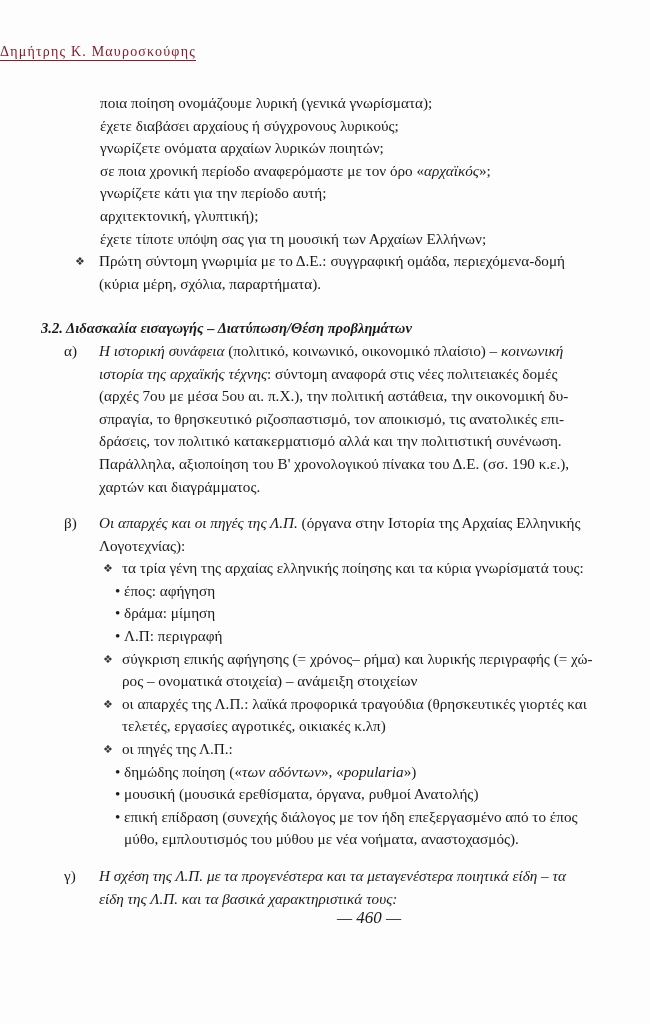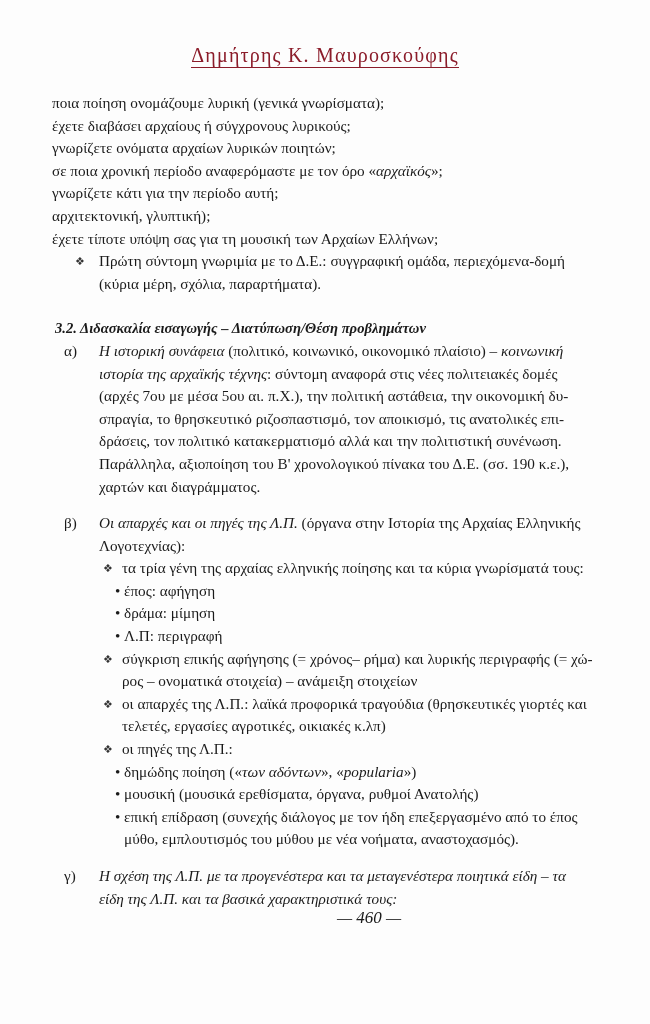--- a/index.html
+++ b/index.html
@@ -20,53 +20,53 @@
       left: 0; top: 0;
       width: 650px;
       height: 1024px;
       background: #fdfdfd;
     }
     .running-head {
       position: absolute;
       top: 44px;
       left: 0;
       width: 650px;
-      text-align: center;
-      font-size: 20px;
+      text-align: left;
+      font-size: 14px;
       letter-spacing: 1.2px;
       color: #8b1c2a;
     }
     .running-head span {
       border-bottom: 1.5px solid #8b1c2a;
       padding-bottom: 1px;
     }
     .body-text {
       position: absolute;
       left: 0;
       top: 92px;
       width: 650px;
       font-size: 15.2px;
       line-height: 22.6px;
     }
     .line { white-space: nowrap; }
-    .indent-q { padding-left: 52px; font-family: Liberation Serif, serif; }
+    .indent-q { padding-left: 100px; font-family: Liberation Serif, serif; }
     .diamond-item {
       position: relative;
       padding-left: 99px;
     }
     .diamond {
       position: absolute;
       left: 75px;
       top: 0;
       font-size: 11px;
       color: #333;
     }
     .section-title {
       margin-top: 22px;
-      padding-left: 55px;
+      padding-left: 41px;
       font-weight: bold;
       font-style: italic;
       font-size: 14.6px;
     }
     .enum {
       position: relative;
       padding-left: 99px;
     }
     .enum-marker {
       position: absolute;

